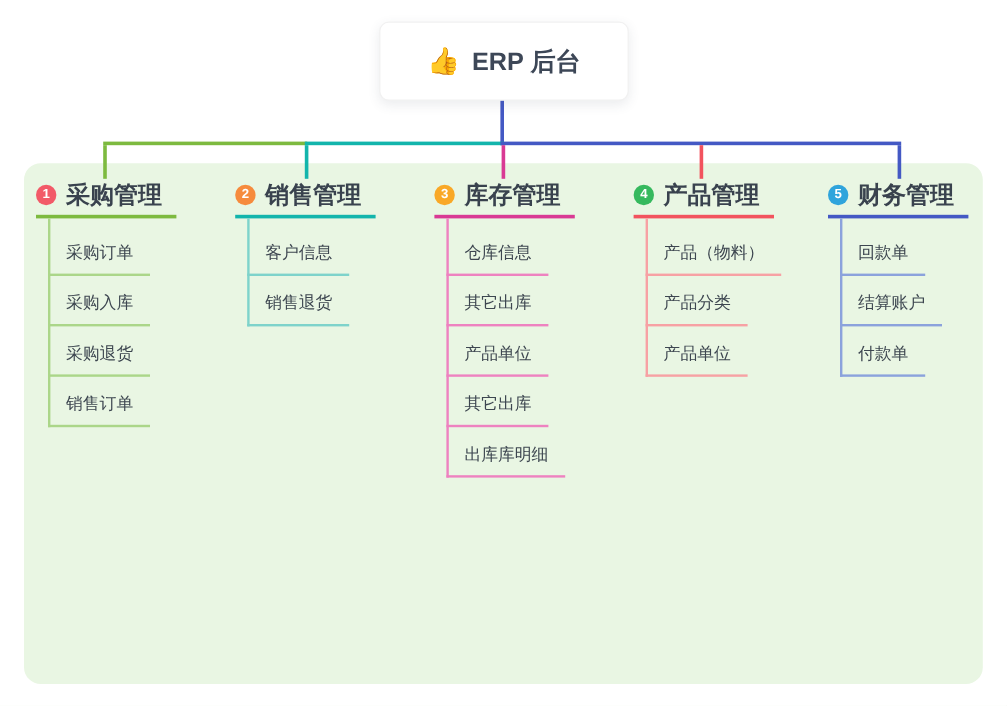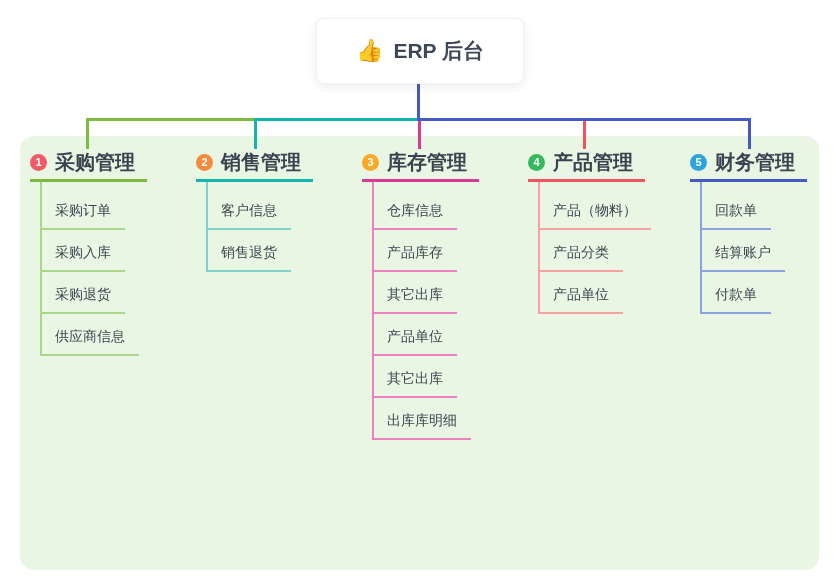--- a/index.html
+++ b/index.html
@@ -92,21 +92,21 @@
       <div class="item">
           <span class="item-label">采购订单</span>
         </div>
       <div class="item">
           <span class="item-label">采购入库</span>
         </div>
       <div class="item">
           <span class="item-label">采购退货</span>
         </div>
       <div class="item">
-          <span class="item-label">供应商信息</span>
+          <span class="item-label">销售订单</span>
         </div>
     </div>
   </section>
 
   <section class="branch b2" style="--line: #13b5ac; --item-line: #7ed3cb; --badge: #f68b3d;">
     <div class="branch-header">
       <span class="badge">2</span>
       <span class="branch-label">销售管理</span>
     </div>
     <div class="branch-underline"></div>
@@ -122,23 +122,20 @@
 
   <section class="branch b3" style="--line: #d93a94; --item-line: #ee82c0; --badge: #f9a827;">
     <div class="branch-header">
       <span class="badge">3</span>
       <span class="branch-label">库存管理</span>
     </div>
     <div class="branch-underline"></div>
     <div class="items">
       <div class="item">
           <span class="item-label">仓库信息</span>
-        </div>
-      <div class="item">
-          <span class="item-label">产品库存</span>
         </div>
       <div class="item">
           <span class="item-label">其它出库</span>
         </div>
       <div class="item">
           <span class="item-label">产品单位</span>
         </div>
       <div class="item">
           <span class="item-label">其它出库</span>
         </div>

